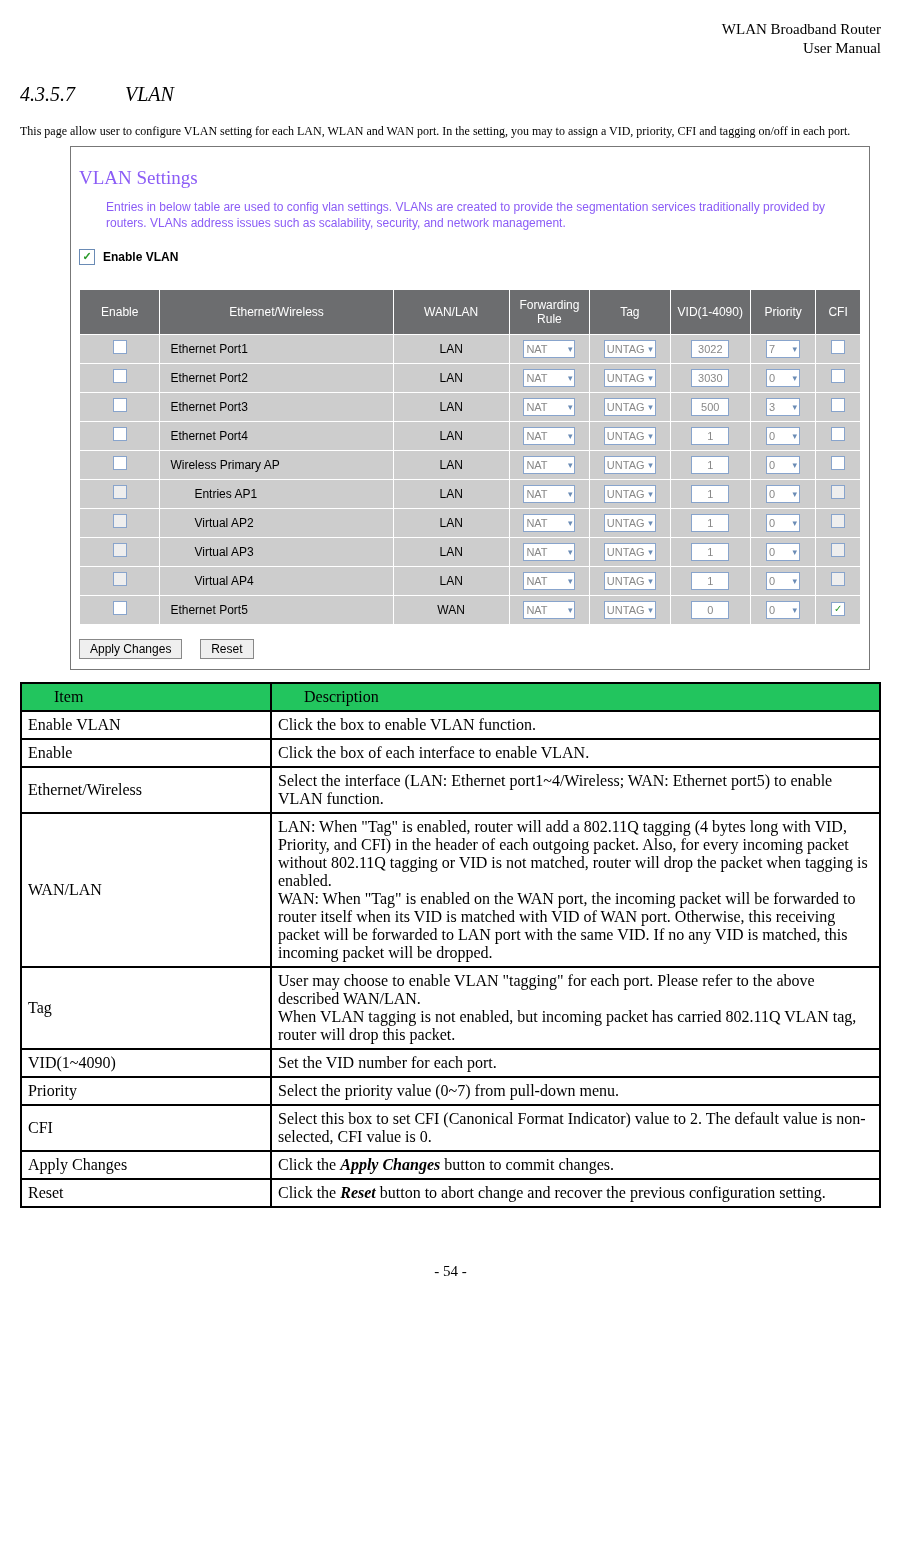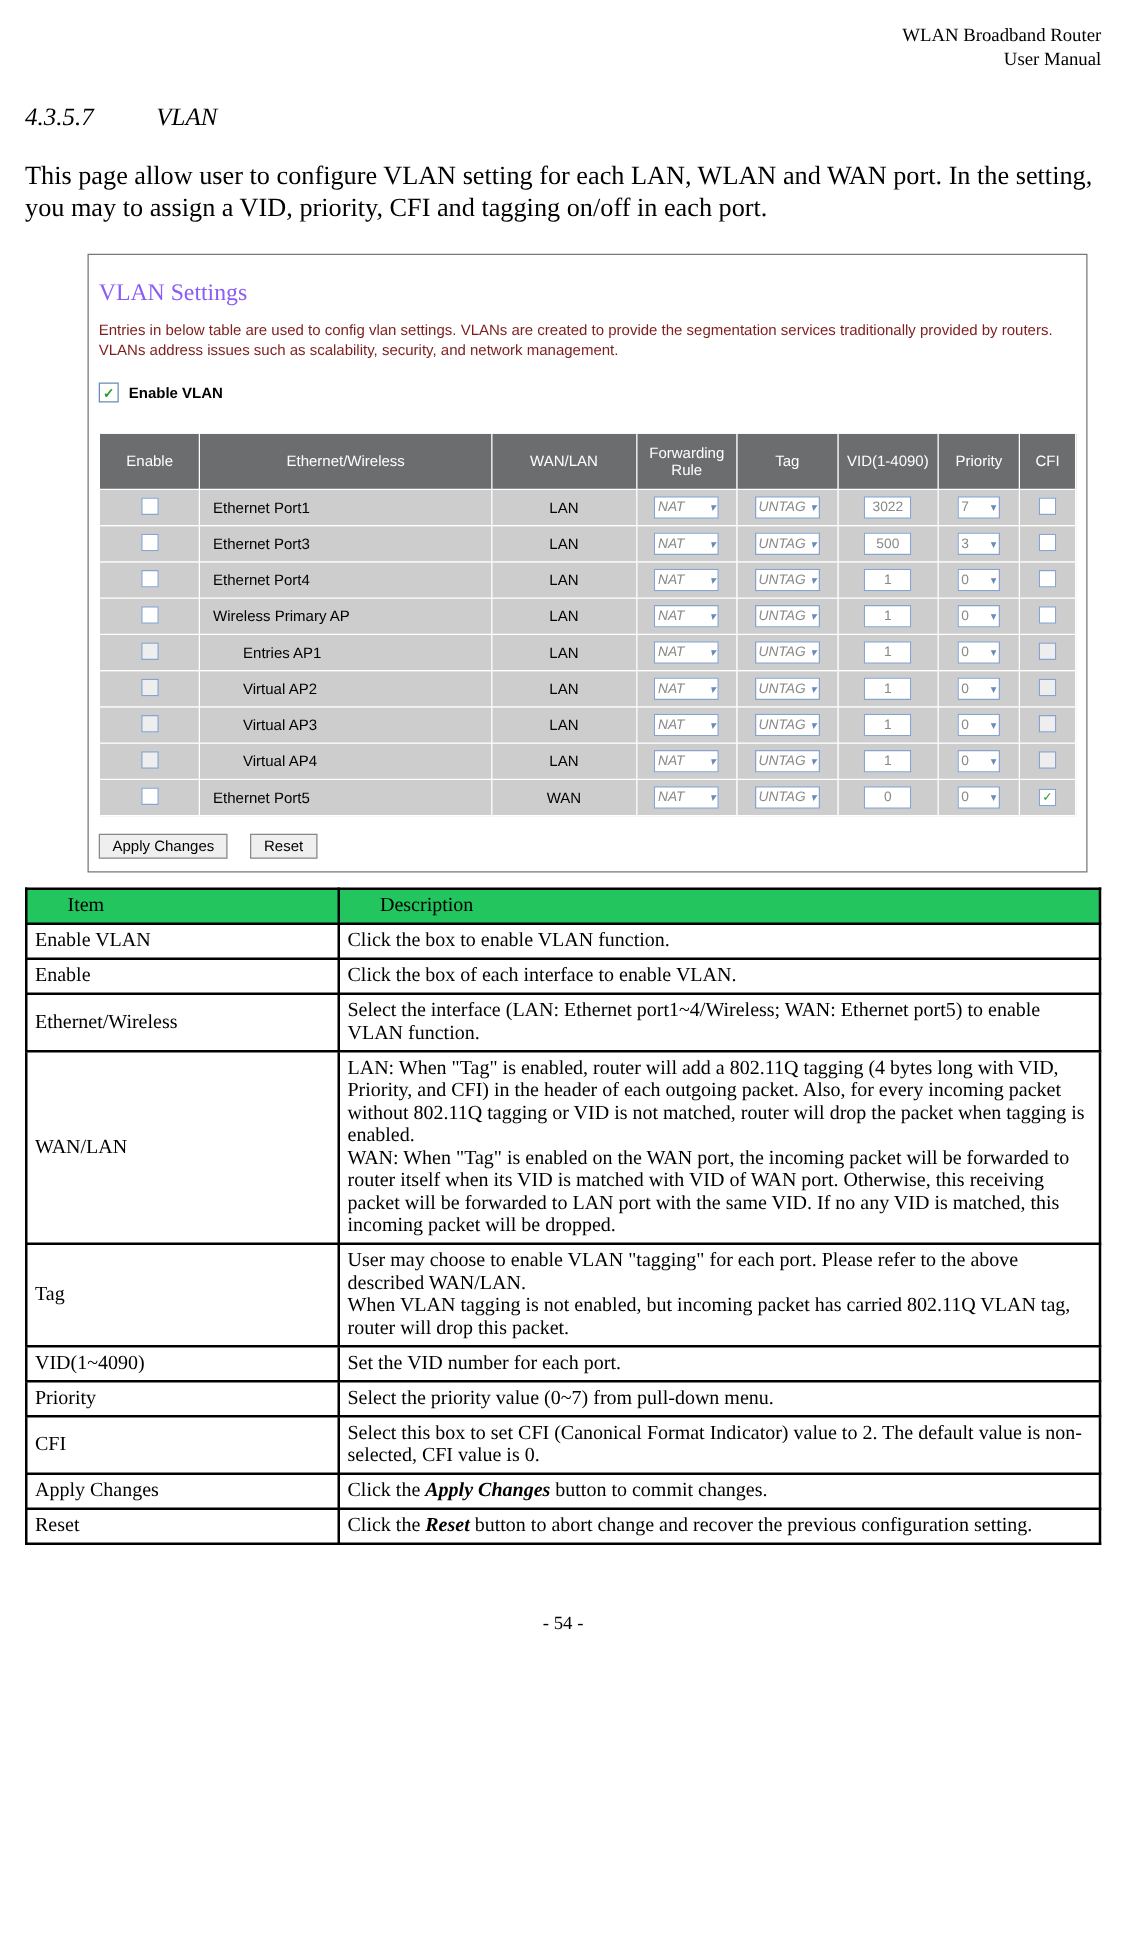--- a/index.html
+++ b/index.html
@@ -7,33 +7,33 @@
     font-size: 16px;
     margin: 0;
     padding: 20px 20px 10px 20px;
     background: #fff;
     color: #000;
     width: 861px;
   }
   .header-text { text-align: right; font-size: 15px; line-height: 1.25; margin-bottom: 25px; }
   .section-title { font-size: 20px; margin-bottom: 18px; font-style: italic; }
   .section-title .num { margin-right: 45px; }
-  .intro { font-size: 21px; margin-bottom: 24px; line-height: 1.25; }
+  .intro { font-size: 12px; margin-bottom: 7px; line-height: 1.25; }
 
   
   .panel {
     border: 1px solid #777;
     margin: 0 0 12px 50px;
     width: 800px;
     font-family: Arial, sans-serif;
     box-sizing: border-box;
     padding: 6px 8px 10px 8px;
   }
   .panel-title { color: #8b5cf6; font-family: "Times New Roman", serif; font-size: 19px; margin: 14px 0 10px 0; }
-  .panel-desc { font-size: 12px; color: #7f1d1d; margin-bottom: 18px; line-height: 1.35; }
+  .panel-desc { font-size: 12px; color: #8b5cf6; margin-bottom: 18px; line-height: 1.35; margin-left: 27px; }
   .enable-row { display:flex; align-items:center; gap:8px; font-size:12px; font-weight:bold; margin-bottom:24px; }
   .chk {
     width:14px; height:14px; border:1px solid #6a8bb5; background:#fff;
     display:inline-flex; align-items:center; justify-content:center; font-size:11px; color:#2a9a2a;
   }
   .chk.checked::before{content:"✓";}
 
   .grid-table { width:100%; border-collapse: collapse; font-size:12px; }
   .grid-table th {
     background:#6c6d6f; color:#fff; font-weight:normal; padding:8px 4px;
@@ -44,21 +44,21 @@
   }
   .grid-table td.name { text-align:left; padding-left:10px; }
   .sm-input {
     width:32px; border:1px solid #88a4cc; background:#fff; font-size:11px; padding:1px 2px;
     color:#888; display:inline-block; height:14px; line-height:14px;
   }
   .sm-select {
     border:1px solid #88a4cc; background:#fff; font-size:11px; padding:0 2px; color:#888;
     display:inline-flex; align-items:center; gap:3px; height:16px;
   }
-  .sm-select.small{ width:46px; justify-content:space-between;font-style:italic;}
+  .sm-select.small{ width:46px; justify-content:space-between;}
   .sm-select.tiny{ width:28px; justify-content:space-between;}
   .caret { font-size:9px; color:#6a8bb5; }
   .sm-chk { width:12px; height:12px; border:1px solid #88a4cc; background:#fff; display:inline-block;}
   .sm-chk.dis { background:#eee; }
   .sm-chk.on::after{content:"✓"; font-size:10px; color:#2a9a2a; position:relative; top:-2px;}
   .btn-row { margin-top:14px; }
   .btn {
     border:1px solid #888; background:#efefef; font-size:12px; padding:2px 10px; display:inline-block;
   }
 
@@ -115,20 +115,30 @@
           <td class="name" style="">Ethernet Port1</td>
           <td>LAN</td>
           <td><span class="sm-select small">NAT<span class="caret">▾</span></span></td>
           <td><span class="sm-select small">UNTAG<span class="caret">▾</span></span></td>
           <td><span class="sm-input">3022</span></td>
           <td><span class="sm-select tiny">7<span class="caret">▾</span></span></td>
           <td><span class="sm-chk"></span></td>
         </tr>
         <tr>
           <td><span class="sm-chk"></span></td>
+          <td class="name" style="">Ethernet Port2</td>
+          <td>LAN</td>
+          <td><span class="sm-select small">NAT<span class="caret">▾</span></span></td>
+          <td><span class="sm-select small">UNTAG<span class="caret">▾</span></span></td>
+          <td><span class="sm-input">3030</span></td>
+          <td><span class="sm-select tiny">0<span class="caret">▾</span></span></td>
+          <td><span class="sm-chk"></span></td>
+        </tr>
+        <tr>
+          <td><span class="sm-chk"></span></td>
           <td class="name" style="">Ethernet Port3</td>
           <td>LAN</td>
           <td><span class="sm-select small">NAT<span class="caret">▾</span></span></td>
           <td><span class="sm-select small">UNTAG<span class="caret">▾</span></span></td>
           <td><span class="sm-input">500</span></td>
           <td><span class="sm-select tiny">3<span class="caret">▾</span></span></td>
           <td><span class="sm-chk"></span></td>
         </tr>
         <tr>
           <td><span class="sm-chk"></span></td>

